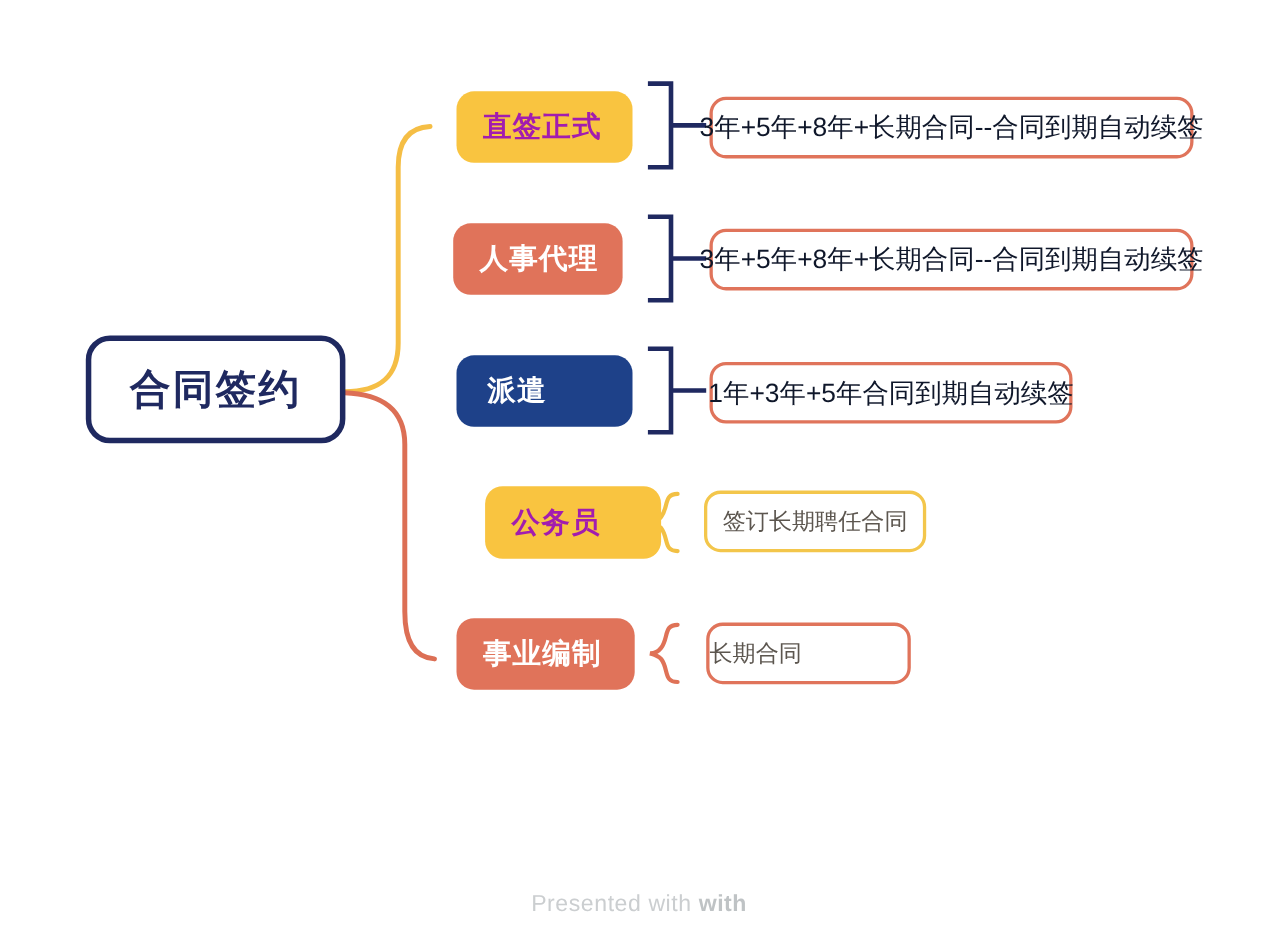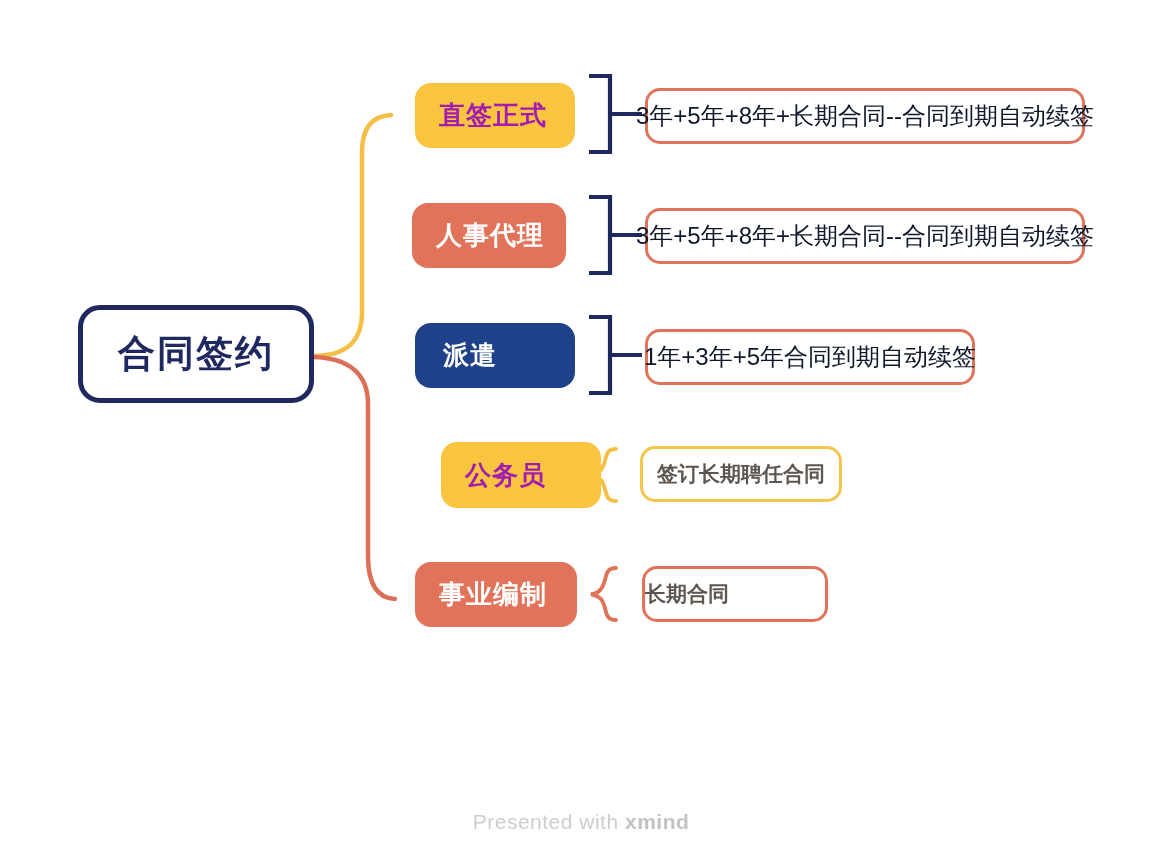--- a/index.html
+++ b/index.html
@@ -36,21 +36,21 @@
     position:absolute;height:56px;
     box-sizing:border-box;
     background:#ffffff;
     border:3px solid #E0745B;
     border-radius:15px;
     display:flex;align-items:center;justify-content:center;
     font-size:24px;color:#0f172a;
     white-space:nowrap;
   }
   .child.yellow-border{border-color:#F3C64B;}
-  .child.muted{color:#5C564F;font-size:21px;font-weight:bold;}
+  .child.muted{color:#5C564F;font-size:21px;}
   .child.left{justify-content:flex-start;padding-left:0;}
   #connector-layer{
     position:absolute;left:0;top:0;width:1162px;height:864px;
     pointer-events:none;
   }
   .watermark{
     position:absolute;left:0;top:810px;width:100%;
     text-align:center;
     font-size:21px;color:#CBCED0;
     letter-spacing:0.5px;
@@ -106,16 +106,16 @@
     <span>1年+3年+5年合同到期自动续签</span>
   </div>
   <div class="child yellow-border muted" style="left:640px;top:446px;width:202px;">
     <span>签订长期聘任合同</span>
   </div>
   <div class="child muted left" style="left:642px;top:566px;width:186px;">
     <span>长期合同</span>
   </div>
 
   <div class="watermark">
-    <span>Presented with </span><span class="brand">xmind</span>
+    <span>Presented with </span><span class="brand">with</span>
   </div>
 
 </div>
 
 </body></html>

